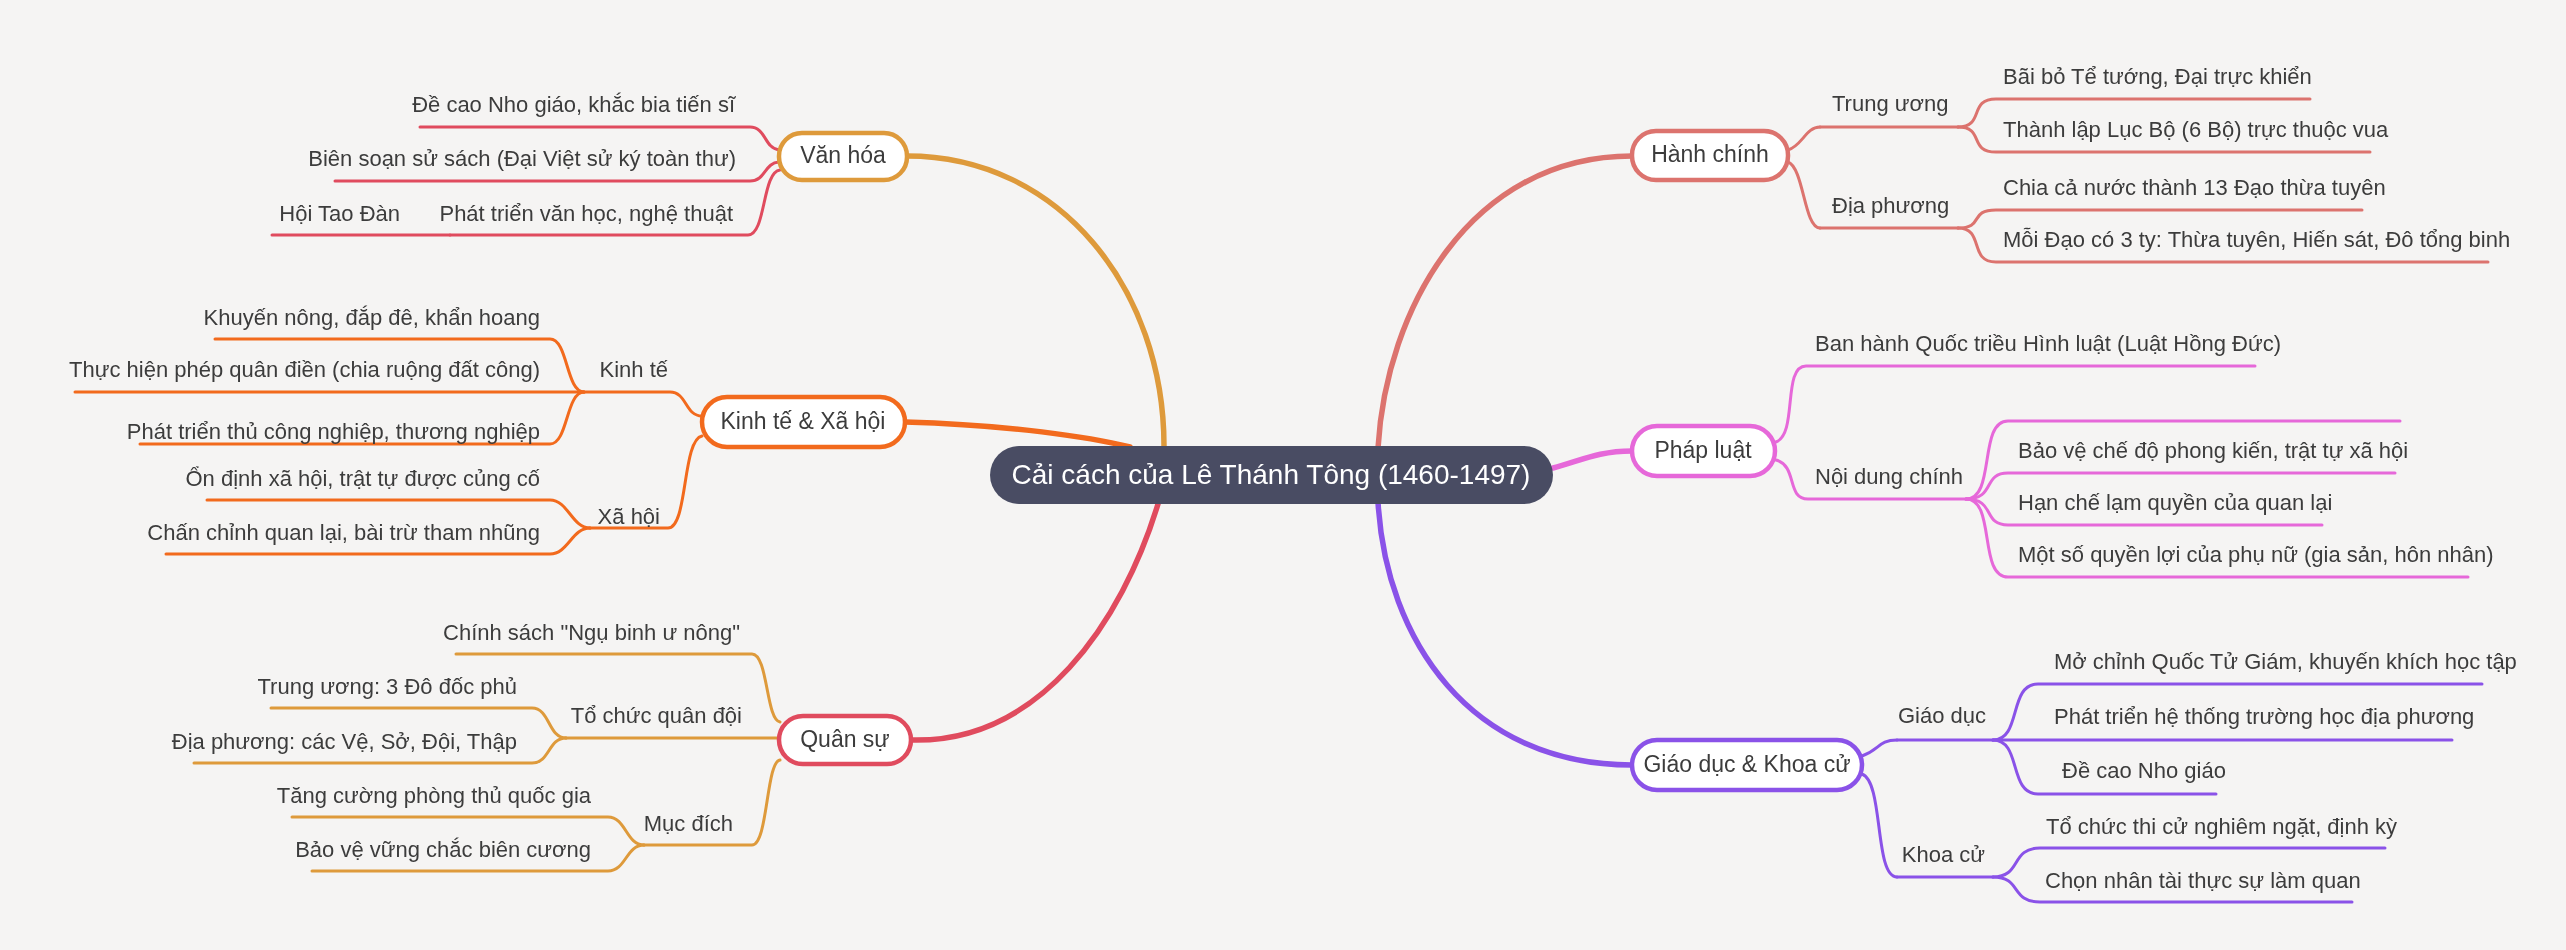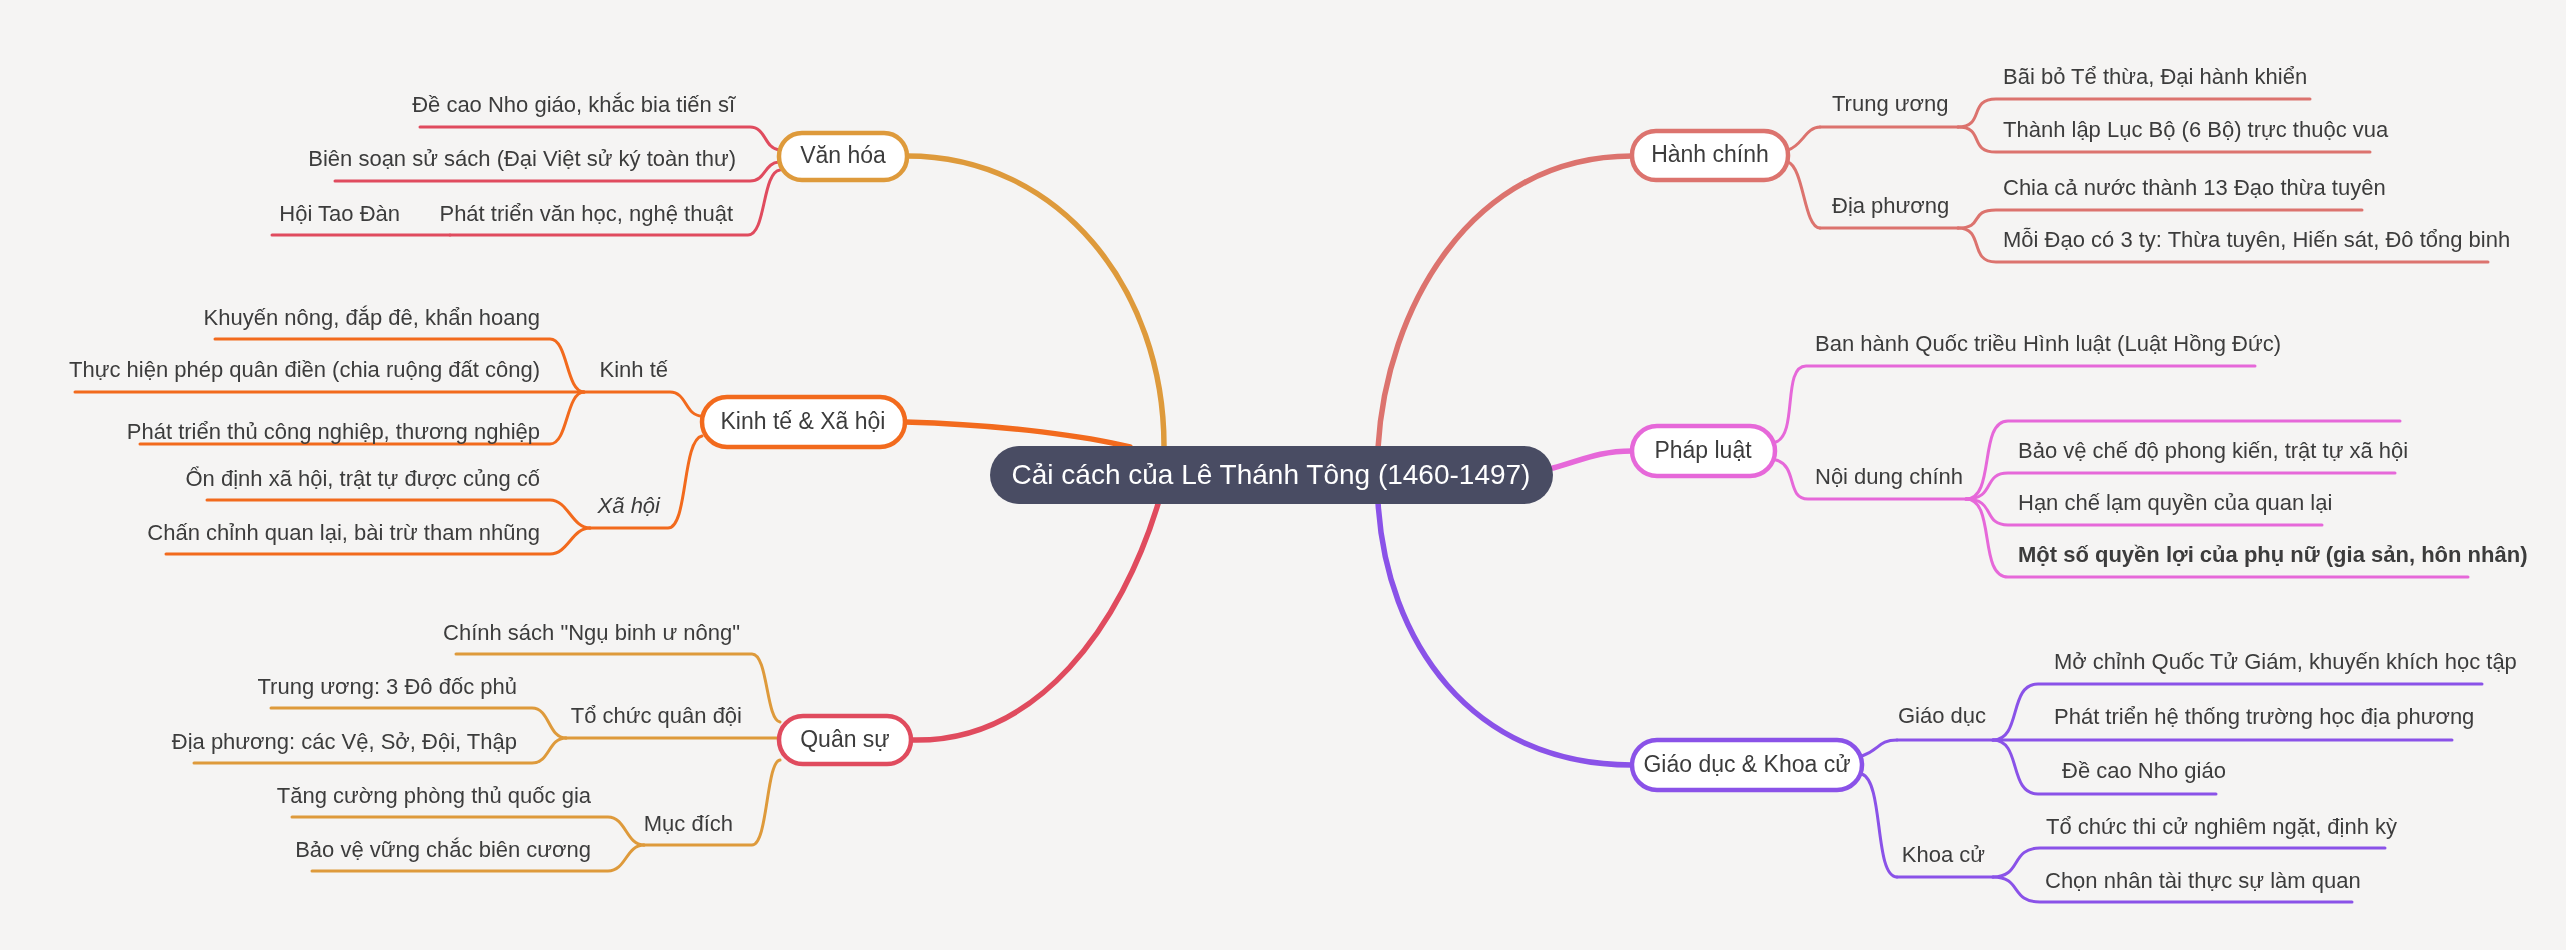--- a/index.html
+++ b/index.html
@@ -95,44 +95,44 @@
 
 <div class="lbl" style="right:1831px;top:105px;">Đề cao Nho giáo, khắc bia tiến sĩ</div>
 <div class="lbl" style="right:1830px;top:159px;">Biên soạn sử sách (Đại Việt sử ký toàn thư)</div>
 <div class="lbl" style="right:1833px;top:214px;">Phát triển văn học, nghệ thuật</div>
 <div class="lbl" style="right:2166px;top:214px;">Hội Tao Đàn</div>
 
 <div class="lbl" style="right:1898px;top:370px;">Kinh tế</div>
 <div class="lbl" style="right:2026px;top:318px;">Khuyến nông, đắp đê, khẩn hoang</div>
 <div class="lbl" style="right:2026px;top:370px;">Thực hiện phép quân điền (chia ruộng đất công)</div>
 <div class="lbl" style="right:2026px;top:432px;">Phát triển thủ công nghiệp, thương nghiệp</div>
-<div class="lbl" style="right:1906px;top:506px;font-style:italic;">Xã hội</div>
+<div class="lbl" style="right:1906px;top:517px;">Xã hội</div>
 <div class="lbl" style="right:2026px;top:479px;">Ổn định xã hội, trật tự được củng cố</div>
 <div class="lbl" style="right:2026px;top:533px;">Chấn chỉnh quan lại, bài trừ tham nhũng</div>
 
 <div class="lbl" style="right:1826px;top:633px;">Chính sách "Ngụ binh ư nông"</div>
 <div class="lbl" style="right:1824px;top:716px;">Tổ chức quân đội</div>
 <div class="lbl" style="right:2049px;top:687px;">Trung ương: 3 Đô đốc phủ</div>
 <div class="lbl" style="right:2049px;top:742px;">Địa phương: các Vệ, Sở, Đội, Thập</div>
 <div class="lbl" style="right:1833px;top:824px;">Mục đích</div>
 <div class="lbl" style="right:1975px;top:796px;">Tăng cường phòng thủ quốc gia</div>
 <div class="lbl" style="right:1975px;top:850px;">Bảo vệ vững chắc biên cương</div>
 
 <div class="lbl" style="left:1832px;top:104px;">Trung ương</div>
-<div class="lbl" style="left:2003px;top:77px;">Bãi bỏ Tể thừa, Đại hành khiển</div>
+<div class="lbl" style="left:2003px;top:77px;">Bãi bỏ Tể tướng, Đại trực khiển</div>
 <div class="lbl" style="left:2003px;top:130px;">Thành lập Lục Bộ (6 Bộ) trực thuộc vua</div>
 <div class="lbl" style="left:1832px;top:206px;">Địa phương</div>
 <div class="lbl" style="left:2003px;top:188px;">Chia cả nước thành 13 Đạo thừa tuyên</div>
 <div class="lbl" style="left:2003px;top:240px;">Mỗi Đạo có 3 ty: Thừa tuyên, Hiến sát, Đô tổng binh</div>
 
 <div class="lbl" style="left:1815px;top:344px;">Ban hành Quốc triều Hình luật (Luật Hồng Đức)</div>
 <div class="lbl" style="left:1815px;top:477px;">Nội dung chính</div>
 <div class="lbl" style="left:2018px;top:451px;">Bảo vệ chế độ phong kiến, trật tự xã hội</div>
 <div class="lbl" style="left:2018px;top:503px;">Hạn chế lạm quyền của quan lại</div>
-<div class="lbl" style="left:2018px;top:555px;font-weight:bold;">Một số quyền lợi của phụ nữ (gia sản, hôn nhân)</div>
+<div class="lbl" style="left:2018px;top:555px;">Một số quyền lợi của phụ nữ (gia sản, hôn nhân)</div>
 
 <div class="lbl" style="right:580px;top:716px;">Giáo dục</div>
 <div class="lbl" style="left:2054px;top:662px;">Mở chỉnh Quốc Tử Giám, khuyến khích học tập</div>
 <div class="lbl" style="left:2054px;top:717px;">Phát triển hệ thống trường học địa phương</div>
 <div class="lbl" style="left:2054px;top:771px;margin-left:8px;">Đề cao Nho giáo</div>
 <div class="lbl" style="right:581px;top:855px;">Khoa cử</div>
 <div class="lbl" style="left:2046px;top:827px;">Tổ chức thi cử nghiêm ngặt, định kỳ</div>
 <div class="lbl" style="left:2045px;top:881px;">Chọn nhân tài thực sự làm quan</div>
 
 </div>

